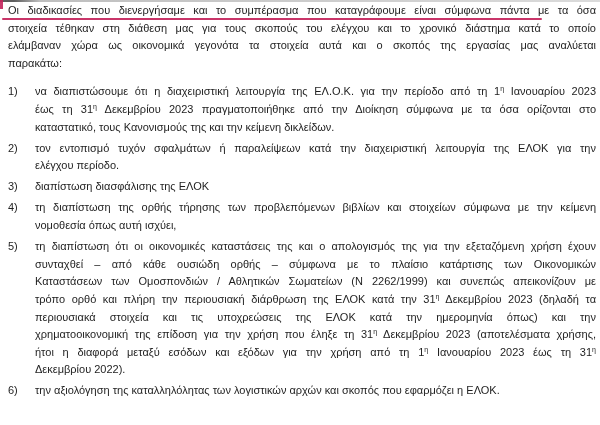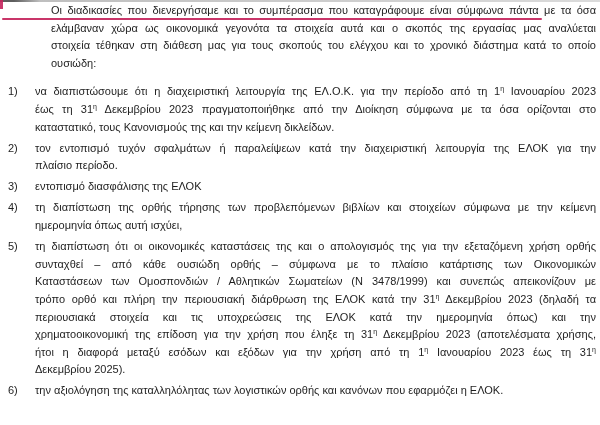--- a/index.html
+++ b/index.html
@@ -24,21 +24,21 @@
   .ln {
     height: 17.6px;
     overflow: hidden;
     text-align: justify;
     text-align-last: justify;
     word-break: normal;
   }
   .ln.last { text-align: left; text-align-last: left; }
   .ln sup { font-size: 7px; line-height: 0; vertical-align: 4px; }
 
-  .intro { margin-bottom: 11px; margin-left: 43px; }
+  .intro { margin-bottom: 11px; }
 
   .item {
     display: grid;
     grid-template-columns: 27px 1fr;
     margin-bottom: 3.5px;
   }
   .item .num { text-align: left; }
 
   
   .underline-mark {
@@ -78,68 +78,68 @@
 <body>
 
 <div class="scan-edge"></div>
 <div class="corner-mark"></div>
 <div class="underline-mark"></div>
 
 <div class="page">
 
   <div class="intro">
     <div class="ln">Οι διαδικασίες που διενεργήσαμε και το συμπέρασμα που καταγράφουμε είναι σύμφωνα πάντα με τα όσα</div>
+    <div class="ln">στοιχεία τέθηκαν στη διάθεση μας για τους σκοπούς του ελέγχου και το χρονικό διάστημα κατά το οποίο</div>
     <div class="ln">ελάμβαναν χώρα ως οικονομικά γεγονότα τα στοιχεία αυτά και ο σκοπός της εργασίας μας αναλύεται</div>
-    <div class="ln">στοιχεία τέθηκαν στη διάθεση μας για τους σκοπούς του ελέγχου και το χρονικό διάστημα κατά το οποίο</div>
-    <div class="ln last">ουσιώδη:</div>
+    <div class="ln last">παρακάτω:</div>
   </div>
 
   <ol style="list-style:none;">
     <li class="item">
       <span class="num">1)</span>
       <span class="body">
         <span class="ln" style="display:block">να διαπιστώσουμε ότι η διαχειριστική λειτουργία της ΕΛ.Ο.Κ. για την περίοδο από τη 1<sup>η</sup> Ιανουαρίου 2023</span>
         <span class="ln" style="display:block">έως τη 31<sup>η</sup> Δεκεμβρίου 2023 πραγματοποιήθηκε από την Διοίκηση σύμφωνα με τα όσα ορίζονται στο</span>
         <span class="ln last" style="display:block">καταστατικό, τους Κανονισμούς της και την κείμενη δικλείδων.</span>
       </span>
     </li>
     <li class="item">
       <span class="num">2)</span>
       <span class="body">
         <span class="ln" style="display:block">τον εντοπισμό τυχόν σφαλμάτων ή παραλείψεων κατά την διαχειριστική λειτουργία της ΕΛΟΚ για την</span>
-        <span class="ln last" style="display:block">πλαίσιο περίοδο.</span>
+        <span class="ln last" style="display:block">ελέγχου περίοδο.</span>
       </span>
     </li>
     <li class="item">
       <span class="num">3)</span>
       <span class="body">
-        <span class="ln last" style="display:block">εντοπισμό διασφάλισης της ΕΛΟΚ</span>
+        <span class="ln last" style="display:block">διαπίστωση διασφάλισης της ΕΛΟΚ</span>
       </span>
     </li>
     <li class="item">
       <span class="num">4)</span>
       <span class="body">
         <span class="ln" style="display:block">τη διαπίστωση της ορθής τήρησης των προβλεπόμενων βιβλίων και στοιχείων σύμφωνα με την κείμενη</span>
-        <span class="ln last" style="display:block">ημερομηνία όπως αυτή ισχύει,</span>
+        <span class="ln last" style="display:block">νομοθεσία όπως αυτή ισχύει,</span>
       </span>
     </li>
     <li class="item">
       <span class="num">5)</span>
       <span class="body">
-        <span class="ln" style="display:block">τη διαπίστωση ότι οι οικονομικές καταστάσεις της και ο απολογισμός της για την εξεταζόμενη χρήση ορθής</span>
+        <span class="ln" style="display:block">τη διαπίστωση ότι οι οικονομικές καταστάσεις της και ο απολογισμός της για την εξεταζόμενη χρήση έχουν</span>
         <span class="ln" style="display:block">συνταχθεί – από κάθε ουσιώδη ορθής – σύμφωνα με το πλαίσιο κατάρτισης των Οικονομικών</span>
-        <span class="ln" style="display:block">Καταστάσεων των Ομοσπονδιών / Αθλητικών Σωματείων (Ν 3478/1999) και συνεπώς απεικονίζουν με</span>
+        <span class="ln" style="display:block">Καταστάσεων των Ομοσπονδιών / Αθλητικών Σωματείων (Ν 2262/1999) και συνεπώς απεικονίζουν με</span>
         <span class="ln" style="display:block">τρόπο ορθό και πλήρη την περιουσιακή διάρθρωση της ΕΛΟΚ κατά την 31<sup>η</sup> Δεκεμβρίου 2023 (δηλαδή τα</span>
         <span class="ln" style="display:block">περιουσιακά στοιχεία και τις υποχρεώσεις της ΕΛΟΚ κατά την ημερομηνία όπως) και την</span>
         <span class="ln" style="display:block">χρηματοοικονομική της επίδοση για την χρήση που έληξε τη 31<sup>η</sup> Δεκεμβρίου 2023 (αποτελέσματα χρήσης,</span>
         <span class="ln" style="display:block">ήτοι η διαφορά μεταξύ εσόδων και εξόδων για την χρήση από τη 1<sup>η</sup> Ιανουαρίου 2023 έως τη 31<sup>η</sup></span>
-        <span class="ln last" style="display:block">Δεκεμβρίου 2025).</span>
+        <span class="ln last" style="display:block">Δεκεμβρίου 2022).</span>
       </span>
     </li>
     <li class="item">
       <span class="num">6)</span>
       <span class="body">
-        <span class="ln last" style="display:block">την αξιολόγηση της καταλληλόλητας των λογιστικών ορθής και κανόνων που εφαρμόζει η ΕΛΟΚ.</span>
+        <span class="ln last" style="display:block">την αξιολόγηση της καταλληλόλητας των λογιστικών αρχών και σκοπός που εφαρμόζει η ΕΛΟΚ.</span>
       </span>
     </li>
   </ol>
 
 </div>
 
 </body></html>

